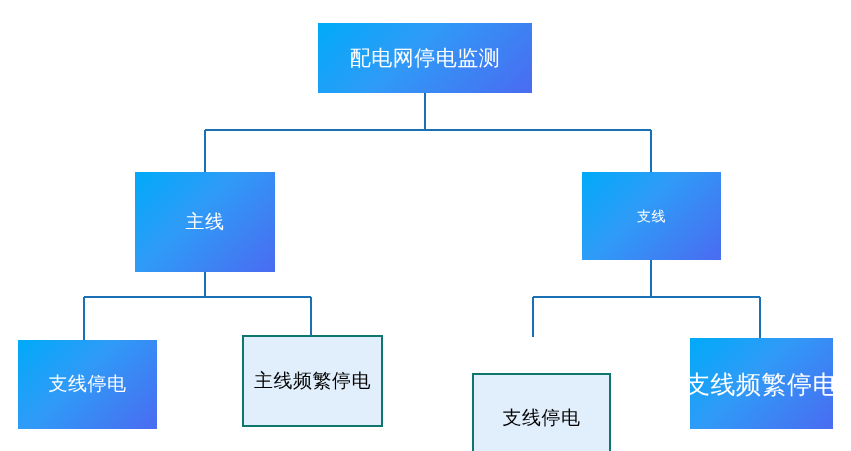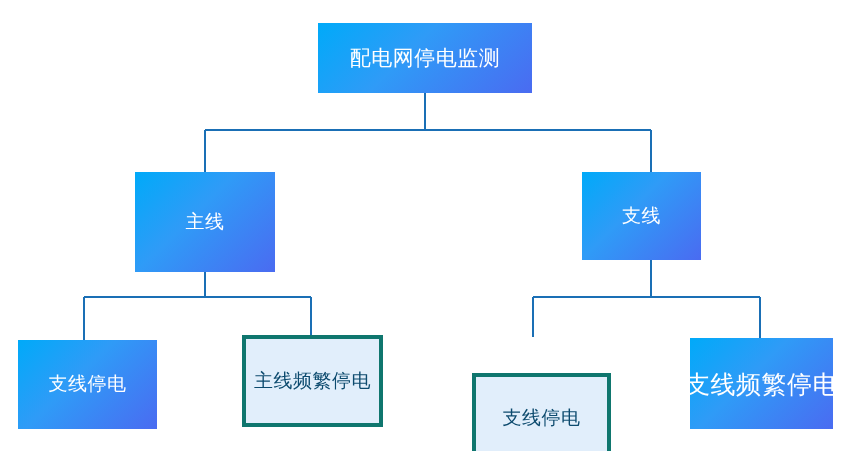--- a/index.html
+++ b/index.html
@@ -34,22 +34,22 @@
     text-align: center;
     line-height: 1.2;
     user-select: none;
   }
   .node-filled {
     background: linear-gradient(135deg, #00aaf9 0%, #2f9bf7 42%, #4a6bf1 100%);
     color: #ffffff;
   }
   .node-outline {
     background: #e1eefb;
-    border: 4px solid #0f766e;
-    color: #0c4a6e;
+    border: 2px solid #0f766e;
+    color: #000000;
     justify-content: center;
   }
   .node-label {
     display: block;
     white-space: nowrap;
     letter-spacing: 0.5px;
   }
 
   
   #node-root {
@@ -64,23 +64,23 @@
   #node-main-line {
     left: 135px;
     top: 172px;
     width: 140px;
     height: 100px;
     font-size: 19px;
   }
   #node-branch-line {
     left: 582px;
     top: 172px;
-    width: 119px;
+    width: 139px;
     height: 88px;
-    font-size: 19px;
+    font-size: 14px;
   }
   
   #node-main-outage {
     left: 18px;
     top: 340px;
     width: 139px;
     height: 89px;
     font-size: 19px;
   }
   #node-main-frequent-outage {

